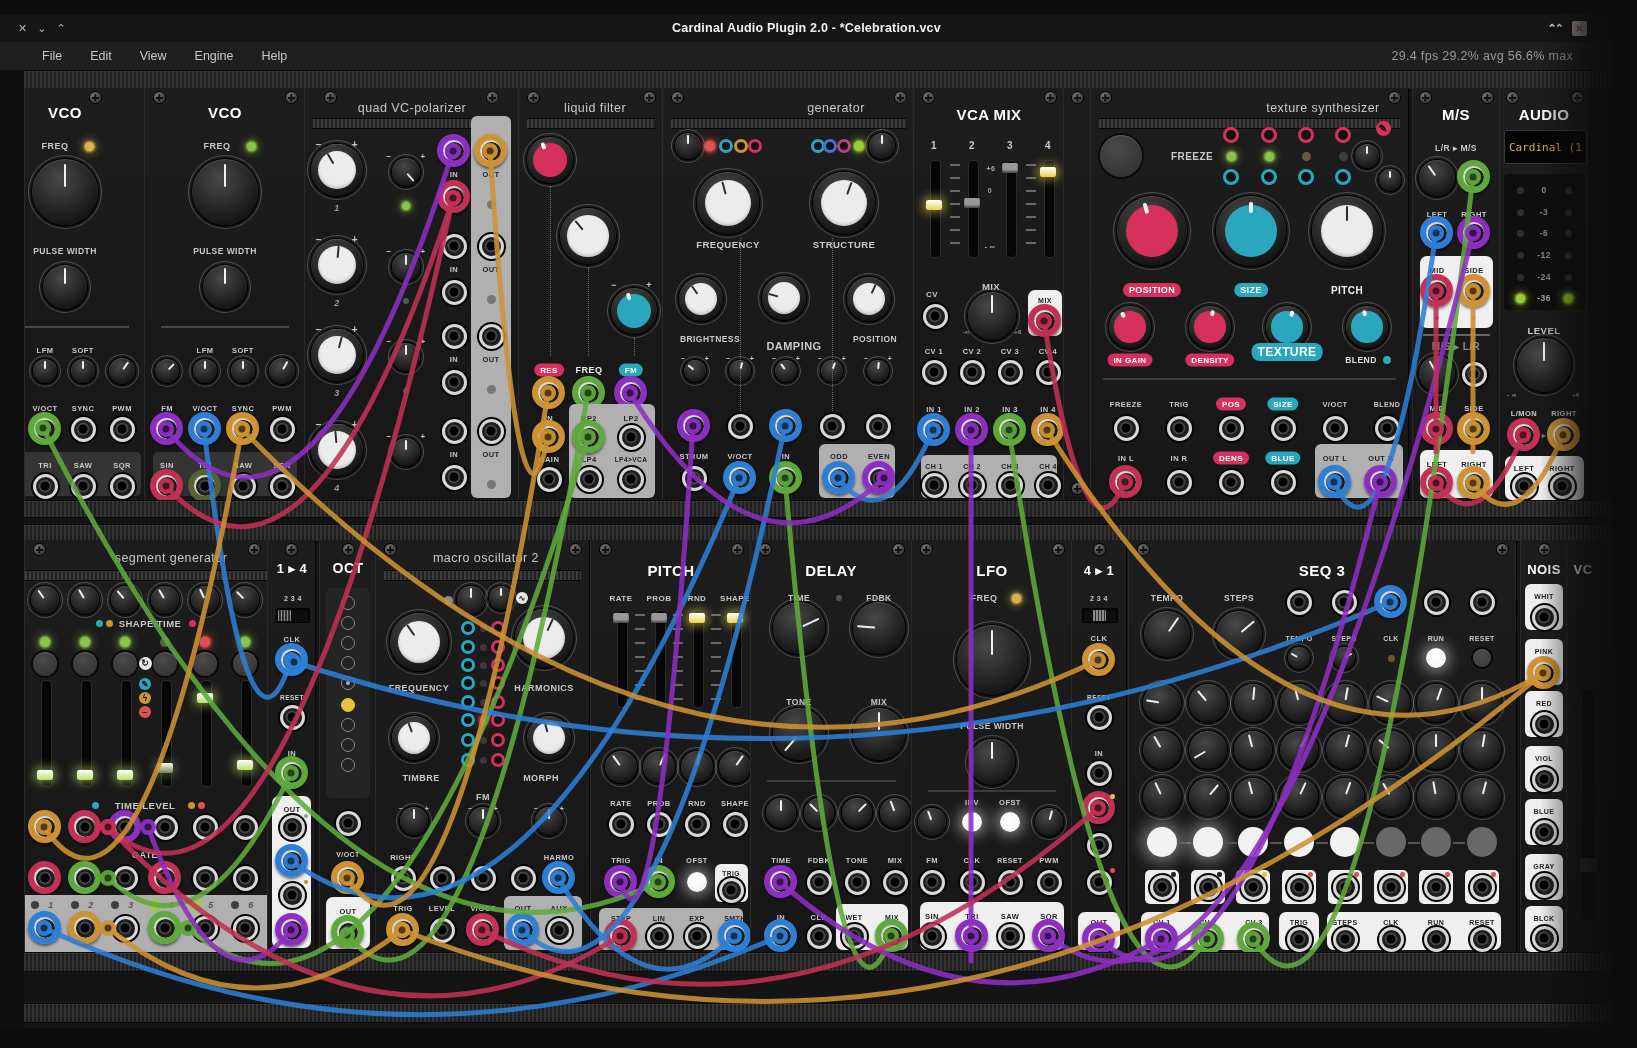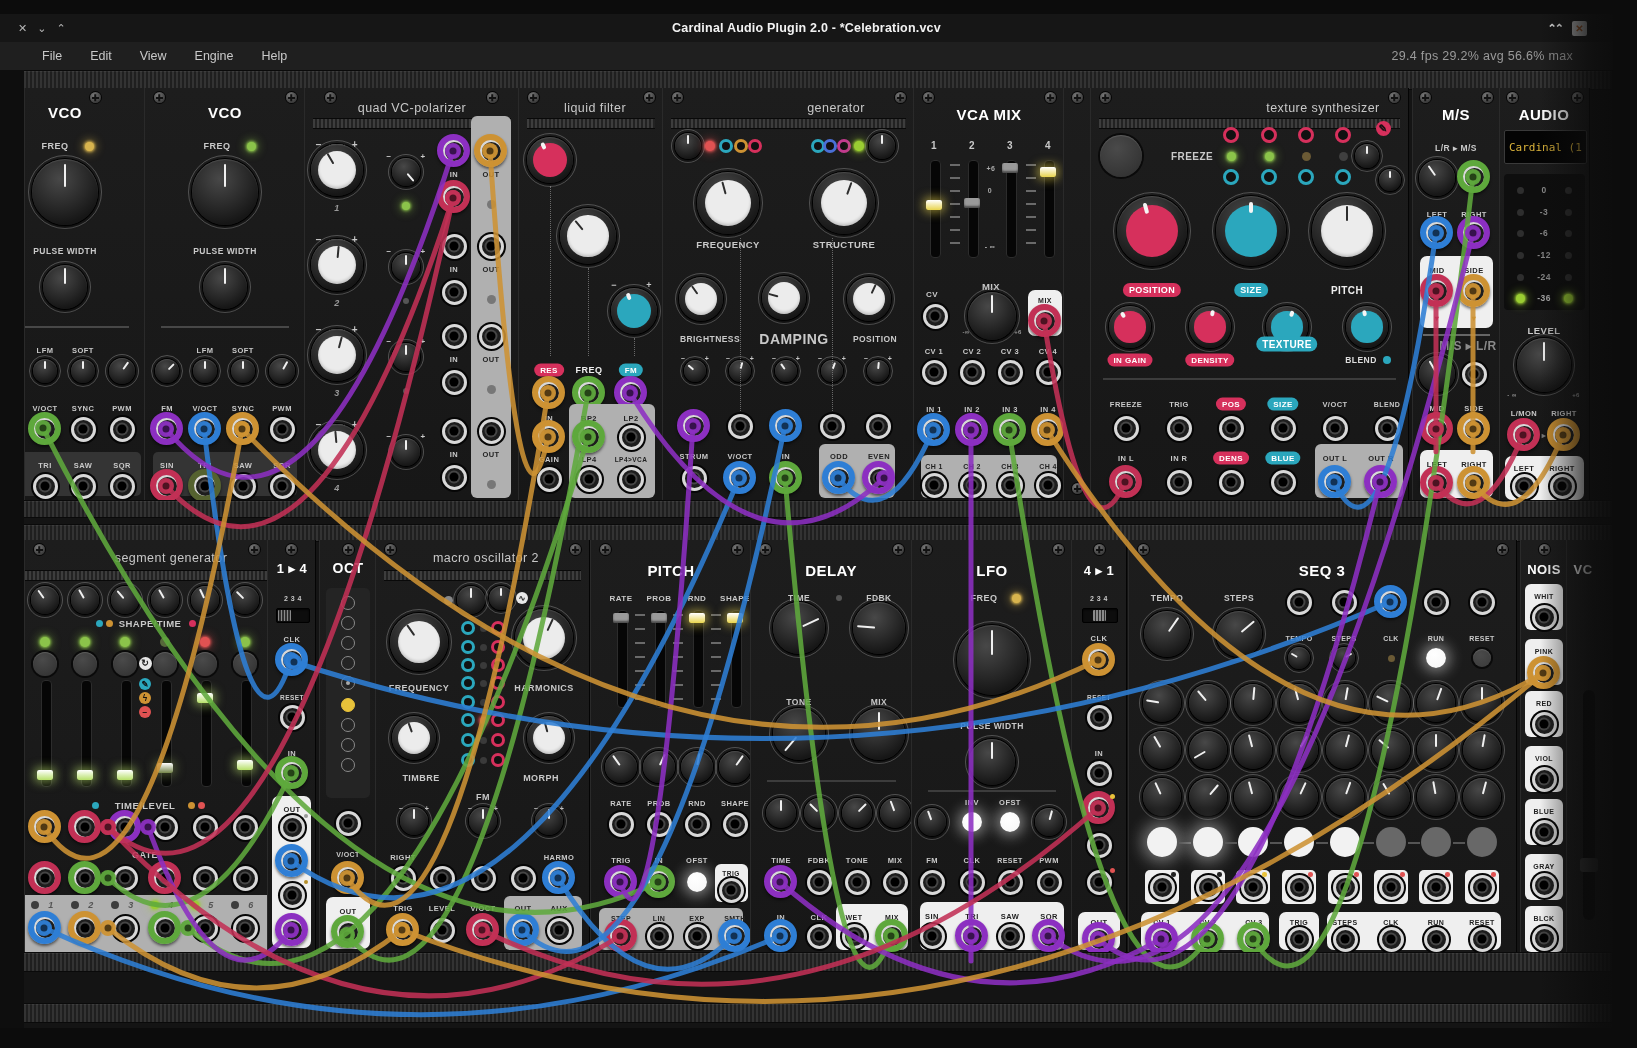--- a/index.html
+++ b/index.html
@@ -503,21 +503,21 @@
           </div>
         </div>
         <div class="ring-arc" style="left: 180px; top: 185px; width: 50px; height: 50px;"></div>
         <div class="knob white" style="left: 184px; top: 189px; width: 44px; height: 44px;">
           <div class="cap"></div>
           <div class="rot" style="transform: rotate(25deg);">
             <div class="ptr"></div>
           </div>
         </div>
         <div class="lbl" style="left: 47px; top: 251px; font-size: 8.5px;">BRIGHTNESS</div>
-        <div class="lbl" style="left: 131px; top: 251px; font-size: 14px;">DAMPING</div>
+        <div class="lbl" style="left: 131px; top: 258px; font-size: 11px;">DAMPING</div>
         <div class="lbl" style="left: 212px; top: 251px; font-size: 8.5px;">POSITION</div>
         <div class="lbl" style="left: 20px; top: 270px; font-size: 7px;">−</div>
         <div class="lbl" style="left: 44px; top: 270px; font-size: 7px;">+</div>
         <div class="ring-arc" style="left: 17px; top: 268px; width: 28px; height: 28px;"></div>
         <div class="knob" style="left: 21px; top: 272px; width: 22px; height: 22px;">
           <div class="rot" style="transform: rotate(-50deg);">
             <div class="ptr"></div>
           </div>
         </div>
         <div class="lbl" style="left: 65px; top: 270px; font-size: 7px;">−</div>
@@ -786,21 +786,21 @@
         </div>
         <div class="ring-arc" style="left: 251px; top: 214px; width: 48px; height: 48px;"></div>
         <div class="knob colored" style="left: 255px; top: 218px; width: 42px; height: 42px;">
           <div class="cap" style="background: rgb(43, 167, 189);"></div>
           <div class="rot" style="transform: rotate(-10deg);">
             <div class="ptr"></div>
           </div>
         </div>
         <div class="badge" style="left: 39px; top: 272px; background: rgb(214, 48, 92); font-size: 8px;">IN GAIN</div>
         <div class="badge" style="left: 119px; top: 272px; background: rgb(214, 48, 92); font-size: 8px;">DENSITY</div>
-        <div class="badge" style="left: 196px; top: 256px; background: rgb(43, 167, 189); font-size: 10px;">TEXTURE</div>
+        <div class="badge" style="left: 196px; top: 264px; background: rgb(43, 167, 189); font-size: 12px;">TEXTURE</div>
         <div class="lbl" style="left: 270px; top: 272px; font-size: 8.5px; color: rgb(221, 221, 221);">BLEND</div>
         <div class="led" style="left: 292px; top: 268px; width: 8px; height: 8px; background: rgb(43, 167, 189);"></div>
         <div class="hl" style="left: 12px; top: 290px; width: 293px; background: rgb(60, 60, 60);"></div>
         <div class="lbl" style="left: 35px; top: 316px; font-size: 7.5px;">FREEZE</div>
         <div class="lbl" style="left: 88px; top: 316px; font-size: 7.5px;">TRIG</div>
         <div class="badge" style="left: 140px; top: 316px; background: rgb(214, 48, 92); font-size: 8px;">POS</div>
         <div class="badge" style="left: 192px; top: 316px; background: rgb(43, 167, 189); font-size: 8px;">SIZE</div>
         <div class="lbl" style="left: 244px; top: 316px; font-size: 7.5px;">V/OCT</div>
         <div class="lbl" style="left: 296px; top: 316px; font-size: 7px;">BLEND</div>
         <div class="port" style="left: 22.5px; top: 327.5px; width: 19px; height: 19px;">
@@ -882,21 +882,21 @@
           <div class="hole"></div>
         </div>
         <div class="plug" style="left: 7px; top: 186px; width: 21px; height: 21px; border: 6.5px solid rgb(194, 48, 85);"></div>
         <div class="port" style="left: 48.5px; top: 190.5px; width: 19px; height: 19px;">
           <div class="hole"></div>
         </div>
         <div class="plug" style="left: 44px; top: 186px; width: 21px; height: 21px; border: 6.5px solid rgb(205, 146, 51);"></div>
         <div class="lbl" style="left: 24px; top: 230px; font-size: 8px; color: rgb(214, 48, 92);">▾</div>
         <div class="lbl" style="left: 61px; top: 230px; font-size: 8px; color: rgb(205, 146, 51);">▾</div>
         <div class="hl" style="left: 10px; top: 246px; width: 67px; background: rgb(102, 102, 102);"></div>
-        <div class="lbl" style="left: 55px; top: 258px; font-size: 12px; color: rgb(138, 138, 138);">M/S ▸ L/R</div>
+        <div class="lbl" style="left: 43px; top: 258px; font-size: 10px; color: rgb(138, 138, 138);">M/S ▸ L/R</div>
         <div class="ring-arc" style="left: 2px; top: 264px; width: 42px; height: 42px;"></div>
         <div class="knob" style="left: 6px; top: 268px; width: 36px; height: 36px;">
           <div class="rot" style="transform: rotate(-30deg);">
             <div class="ptr"></div>
           </div>
         </div>
         <div class="port" style="left: 48.5px; top: 273.5px; width: 19px; height: 19px;">
           <div class="hole"></div>
         </div>
         <div class="lbl" style="left: 24px; top: 320px; font-size: 7.5px;">MID</div>

